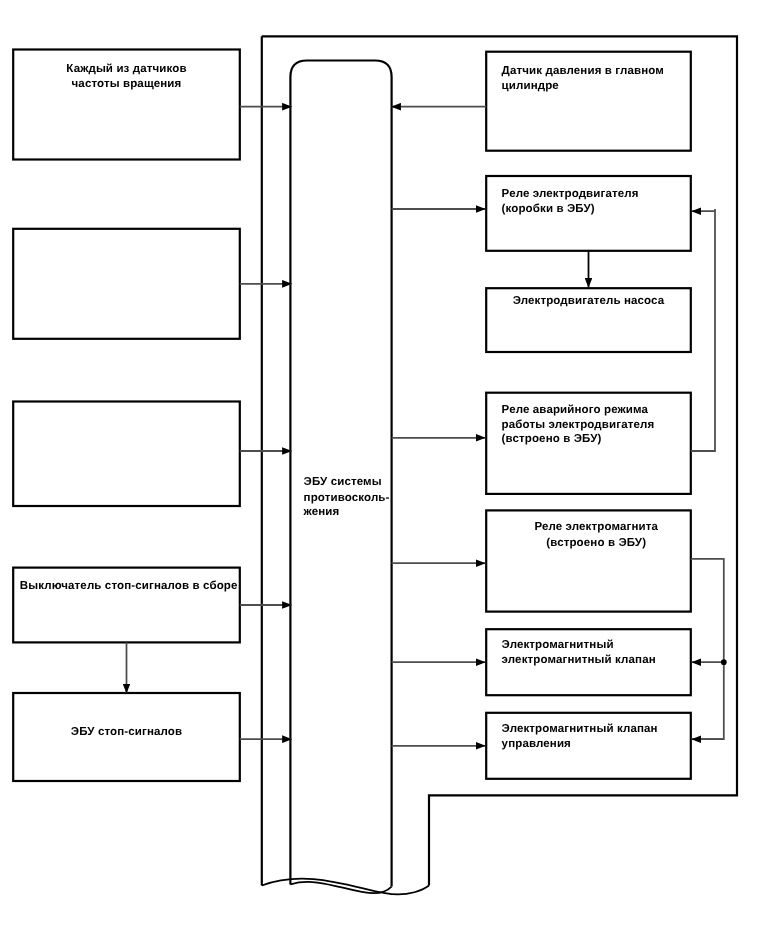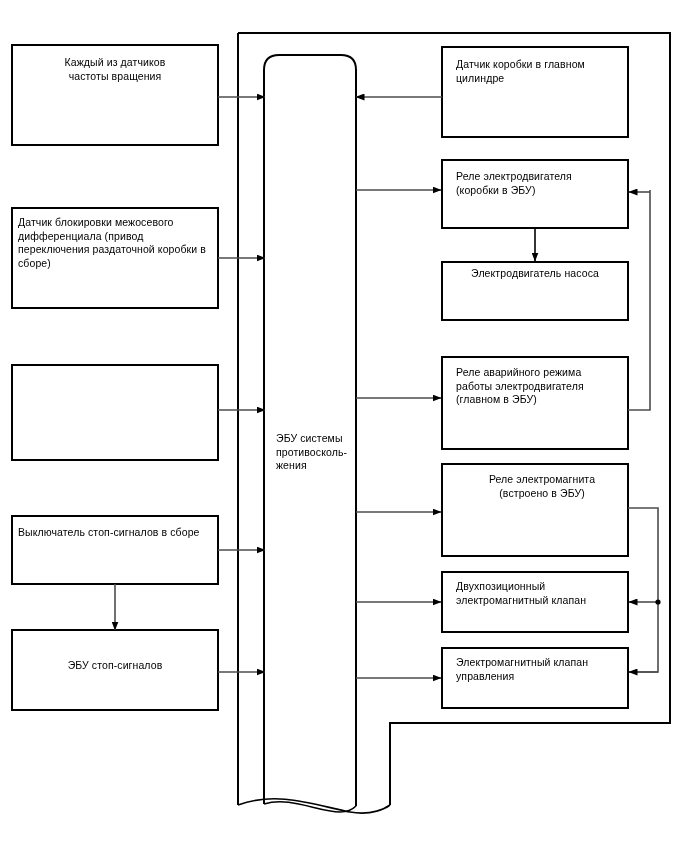--- a/index.html
+++ b/index.html
@@ -23,20 +23,21 @@
     height: 852px;
   }
   .node-label {
     position: absolute;
     font-family: "Liberation Sans", "DejaVu Sans", sans-serif;
     font-size: 10.5px;
     line-height: 13.5px;
     color: #000000;
     white-space: pre-line;
     letter-spacing: 0.1px;
+    font-weight: bold;
   }
   .node-label.center {
     text-align: center;
   }
   .node-label.left {
     text-align: left;
   }
 </style>
 </head>
 <body>
@@ -119,49 +120,45 @@
       <path d="M 628 508 L 658 508 L 658 672 L 629 672"></path>
       <line x1="658" y1="672" x2="629" y2="672" marker-end="url(#arrowhead)"></line>
       <line x1="658" y1="602" x2="629" y2="602" marker-end="url(#arrowhead)"></line>
       <circle cx="658" cy="602" r="2.6" fill="#000000" stroke="none"></circle>
     </g>
   </svg>
 
   <div class="node-label center" style="left:12px; top:56px; width:206px;">Каждый из датчиков
 частоты вращения</div>
 
-  <div class="node-label left" style="left:18px; top:216px; width:196px;">Датчик блокировки межосевого
-дифференциала (привод
-переключения раздаточной коробки в
-сборе)</div>
 
 
   <div class="node-label left" style="left:18px; top:526px; width:236px;">Выключатель стоп-сигналов в сборе</div>
 
   <div class="node-label center" style="left:12px; top:659px; width:206px;">ЭБУ стоп-сигналов</div>
 
   <div class="node-label left" style="left:276px; top:432px; width:80px;">ЭБУ системы
 противосколь-
 жения</div>
 
-  <div class="node-label left" style="left:456px; top:58px; width:172px;">Датчик коробки в главном
+  <div class="node-label left" style="left:456px; top:58px; width:172px;">Датчик давления в главном
 цилиндре</div>
 
   <div class="node-label left" style="left:456px; top:170px; width:172px;">Реле электродвигателя
 (коробки в ЭБУ)</div>
 
   <div class="node-label center" style="left:442px; top:267px; width:186px;">Электродвигатель насоса</div>
 
   <div class="node-label left" style="left:456px; top:366px; width:172px;">Реле аварийного режима
 работы электродвигателя
-(главном в ЭБУ)</div>
+(встроено в ЭБУ)</div>
 
   <div class="node-label left" style="left:456px; top:473px; width:172px;text-align:center;">Реле электромагнита
 (встроено в ЭБУ)</div>
 
-  <div class="node-label left" style="left:456px; top:580px; width:172px;">Двухпозиционный
+  <div class="node-label left" style="left:456px; top:580px; width:172px;">Электромагнитный
 электромагнитный клапан</div>
 
   <div class="node-label left" style="left:456px; top:656px; width:172px;">Электромагнитный клапан
 управления</div>
 
 
 </div>
 
 </body></html>

